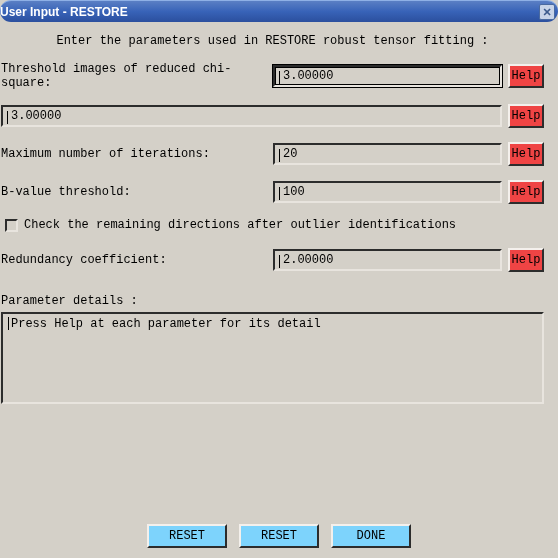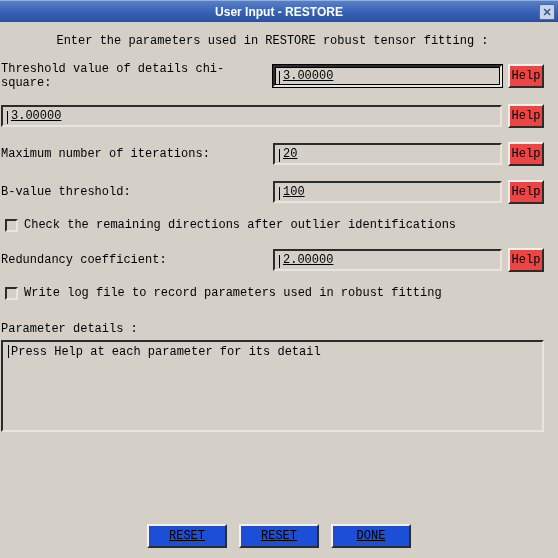--- a/index.html
+++ b/index.html
@@ -9,27 +9,27 @@
   background: #d4d0c8;
   width: 558px;
   height: 558px;
   overflow: hidden;
 }
 .titlebar {
   height: 22px;
   background: linear-gradient(to bottom, #5a7fc4 0%, #3863b8 50%, #2b4f9e 100%);
   display: flex;
   align-items: center;
-  justify-content: center;
   position: relative;
   color: #fff;
   font-family: Arial, sans-serif;
   font-size: 12px;
   font-weight: bold;
   border-top: 1px solid #8eb0e6;
+  border-radius: 11px;
 }
 .titlebar .close-btn {
   position: absolute;
   right: 3px;
   top: 3px;
   width: 16px;
   height: 16px;
   background: #c8d4e8;
   border: 1px solid #4a6aa0;
   border-radius: 2px;
@@ -70,21 +70,20 @@
   border-bottom-color: #e8e4de;
   background: #d4d0c8;
   padding: 1px 4px;
   font-family: inherit;
   font-size: 12px;
   line-height: 16px;
   color: #000;
   outline: none;
   display: flex;
   align-items: flex-end;
-  text-decoration: underline;
 }
 .input3d .caret {
   display: inline-block;
   width: 1px;
   height: 13px;
   background: #000;
   margin-right: 3px;
   vertical-align: middle;
 }
 .help-btn {
@@ -149,43 +148,42 @@
   gap: 12px;
 }
 .action-btn {
   width: 80px;
   height: 24px;
   border: 2px outset #fff;
   border-top-color:#f4f0ec;
   border-left-color:#f4f0ec;
   border-right-color:#808080;
   border-bottom-color:#808080;
-  background:#1d4ed8;
+  background:#7dd3fc;
   font-family:inherit;
   font-size:12px;
   cursor:pointer;
-  text-decoration:underline;
 }
 </style>
 </head>
 <body>
 
 <div class="titlebar">
   <span>User Input - RESTORE</span>
   <div class="close-btn">
     <span>✕</span>
   </div>
 </div>
 
 <div class="content">
 
   <div class="instruction">Enter the parameters used in RESTORE robust tensor fitting :</div>
 
   <div class="row">
-    <span class="lbl">Threshold value of details chi-square:</span>
+    <span class="lbl">Threshold images of reduced chi-square:</span>
     <div class="input3d focus-outline">
       <span class="caret"></span>
         <span>3.00000</span>
     </div>
     <button class="help-btn">Help</button>
   </div>
 
   <div class="row">
     <div class="input3d">
       <span class="caret"></span>
@@ -220,24 +218,20 @@
 
   <div class="row">
     <span class="lbl">Redundancy coefficient:</span>
     <div class="input3d">
       <span class="caret"></span>
         <span>2.00000</span>
     </div>
     <button class="help-btn">Help</button>
   </div>
 
-  <div class="checkbox-row">
-    <span class="cb"></span>
-    <span>Write log file to record parameters used in robust fitting</span>
-  </div>
 
   <div class="section-lbl">Parameter details :</div>
 
   <div class="details-box">
     <span class="caret"></span><span>Press Help at each parameter for its detail</span>
   </div>
 
   <div class="bottom-buttons">
     <button class="action-btn">RESET</button>
     <button class="action-btn">RESET</button>

